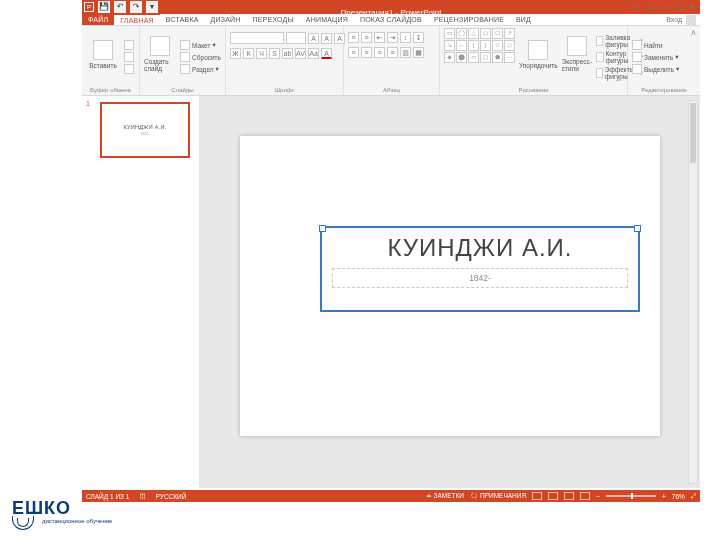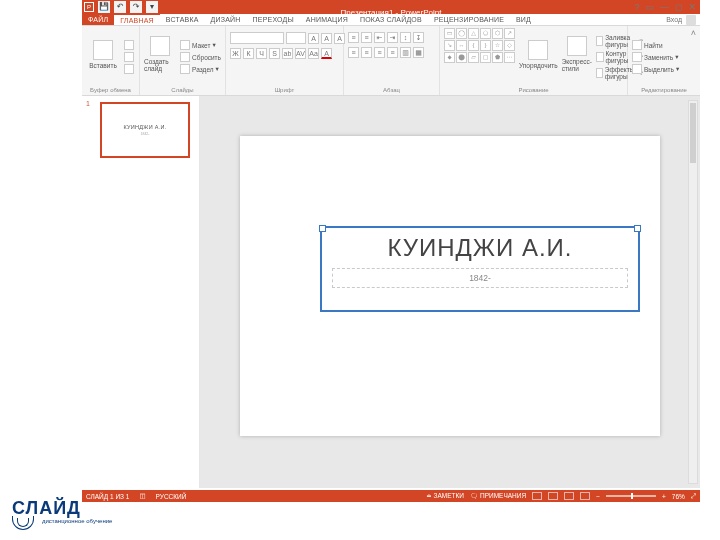--- a/index.html
+++ b/index.html
@@ -433,15 +433,15 @@
     <div class="vbtn"></div>
     <div class="vbtn"></div>
     <span>−</span>
     <div class="zslider"></div>
     <span>+</span>
     <span>76%</span>
     <span>⤢</span>
   </div>
 </div>
 
-<div class="logo">СЛАЙД</div>
+<div class="logo">ЕШКО</div>
 <div class="globe"></div>
 <div class="logo-sub">дистанционное обучение</div>
 
 </body></html>

